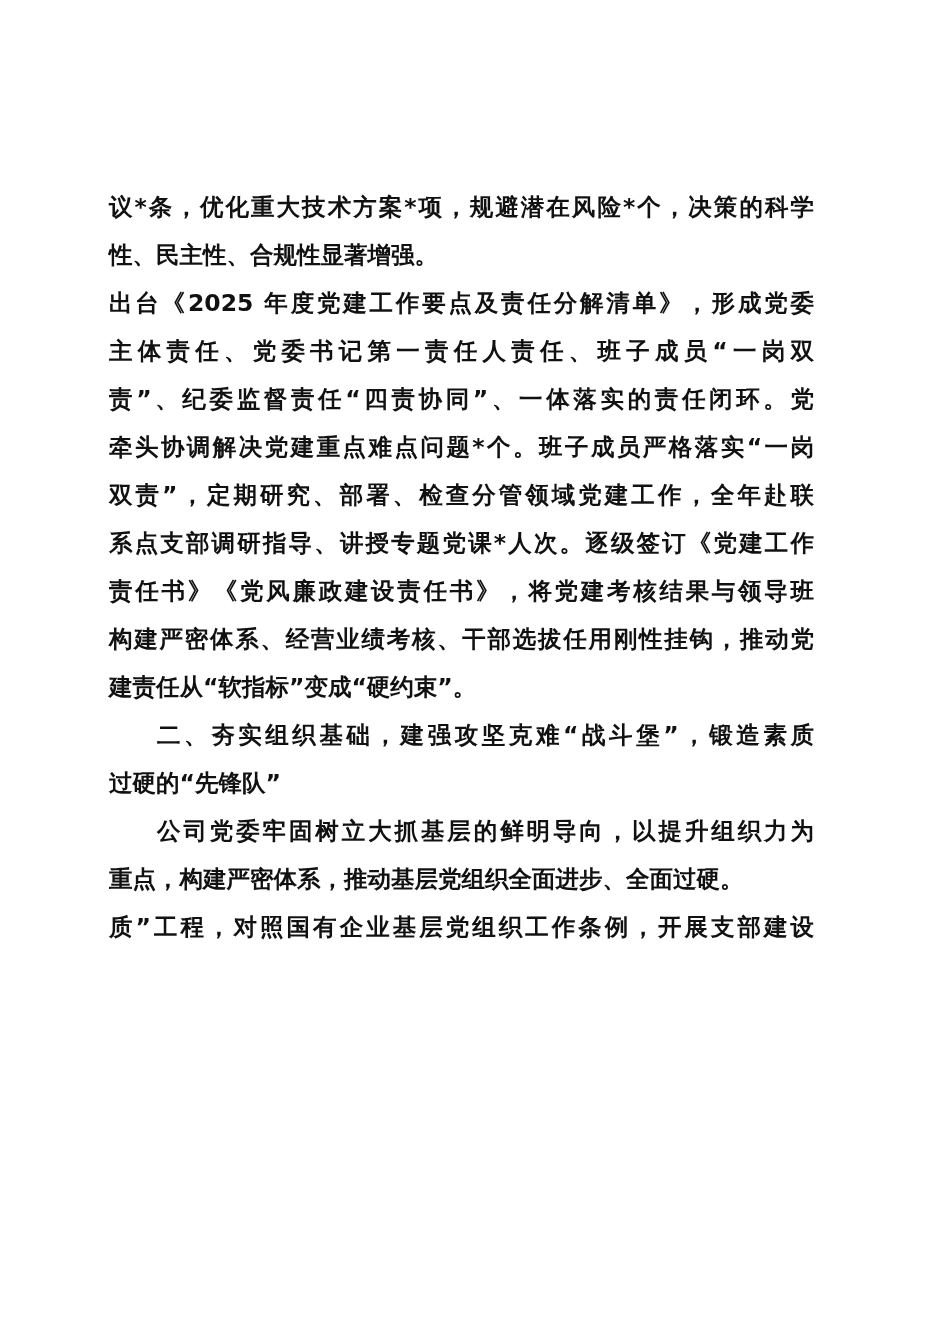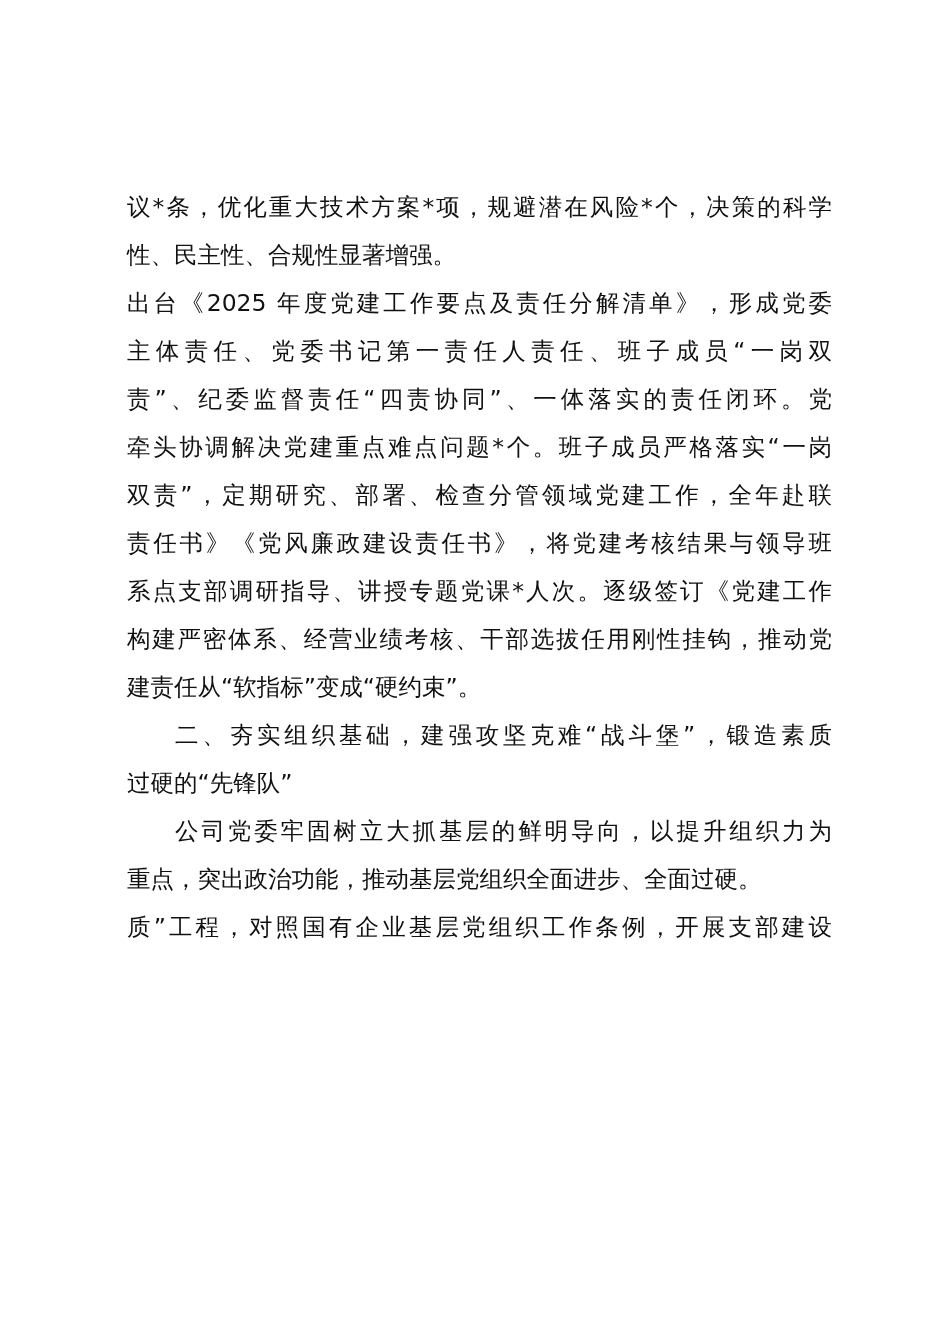--- a/index.html
+++ b/index.html
@@ -10,23 +10,24 @@
     body {
       width: 950px;
       height: 1344px;
       position: relative;
       overflow: hidden;
       font-family: "DejaVu Sans", sans-serif;
       color: #111111;
     }
     .page {
       position: absolute;
-      left: 127px;
+      left: 109px;
       top: 183px;
       width: 705px;
+      font-weight: bold;
     }
     .line {
       height: 48px;
       line-height: 48px;
       font-size: 23.5px;
       white-space: nowrap;
       letter-spacing: 0px;
     }
     .indent {
       padding-left: 48px;
@@ -40,22 +41,22 @@
 <body>
 
 <div class="page">
   <div class="line just">议*条，优化重大技术方案*项，规避潜在风险*个，决策的科学</div>
   <div class="line">性、民主性、合规性显著增强。</div>
   <div class="line just">出台《2025 年度党建工作要点及责任分解清单》，形成党委</div>
   <div class="line just">主体责任、党委书记第一责任人责任、班子成员“一岗双</div>
   <div class="line just">责”、纪委监督责任“四责协同”、一体落实的责任闭环。党</div>
   <div class="line just">牵头协调解决党建重点难点问题*个。班子成员严格落实“一岗</div>
   <div class="line just">双责”，定期研究、部署、检查分管领域党建工作，全年赴联</div>
+  <div class="line just">系点支部调研指导、讲授专题党课*人次。逐级签订《党建工作</div>
   <div class="line just">责任书》《党风廉政建设责任书》，将党建考核结果与领导班</div>
-  <div class="line just">系点支部调研指导、讲授专题党课*人次。逐级签订《党建工作</div>
   <div class="line just">构建严密体系、经营业绩考核、干部选拔任用刚性挂钩，推动党</div>
   <div class="line">建责任从“软指标”变成“硬约束”。</div>
   <div class="line indent just">二、夯实组织基础，建强攻坚克难“战斗堡”，锻造素质</div>
   <div class="line">过硬的“先锋队”</div>
   <div class="line indent just">公司党委牢固树立大抓基层的鲜明导向，以提升组织力为</div>
-  <div class="line">重点，突出政治功能，推动基层党组织全面进步、全面过硬。</div>
+  <div class="line">重点，构建严密体系，推动基层党组织全面进步、全面过硬。</div>
   <div class="line just">质”工程，对照国有企业基层党组织工作条例，开展支部建设</div>
 </div>
 
 </body></html>

